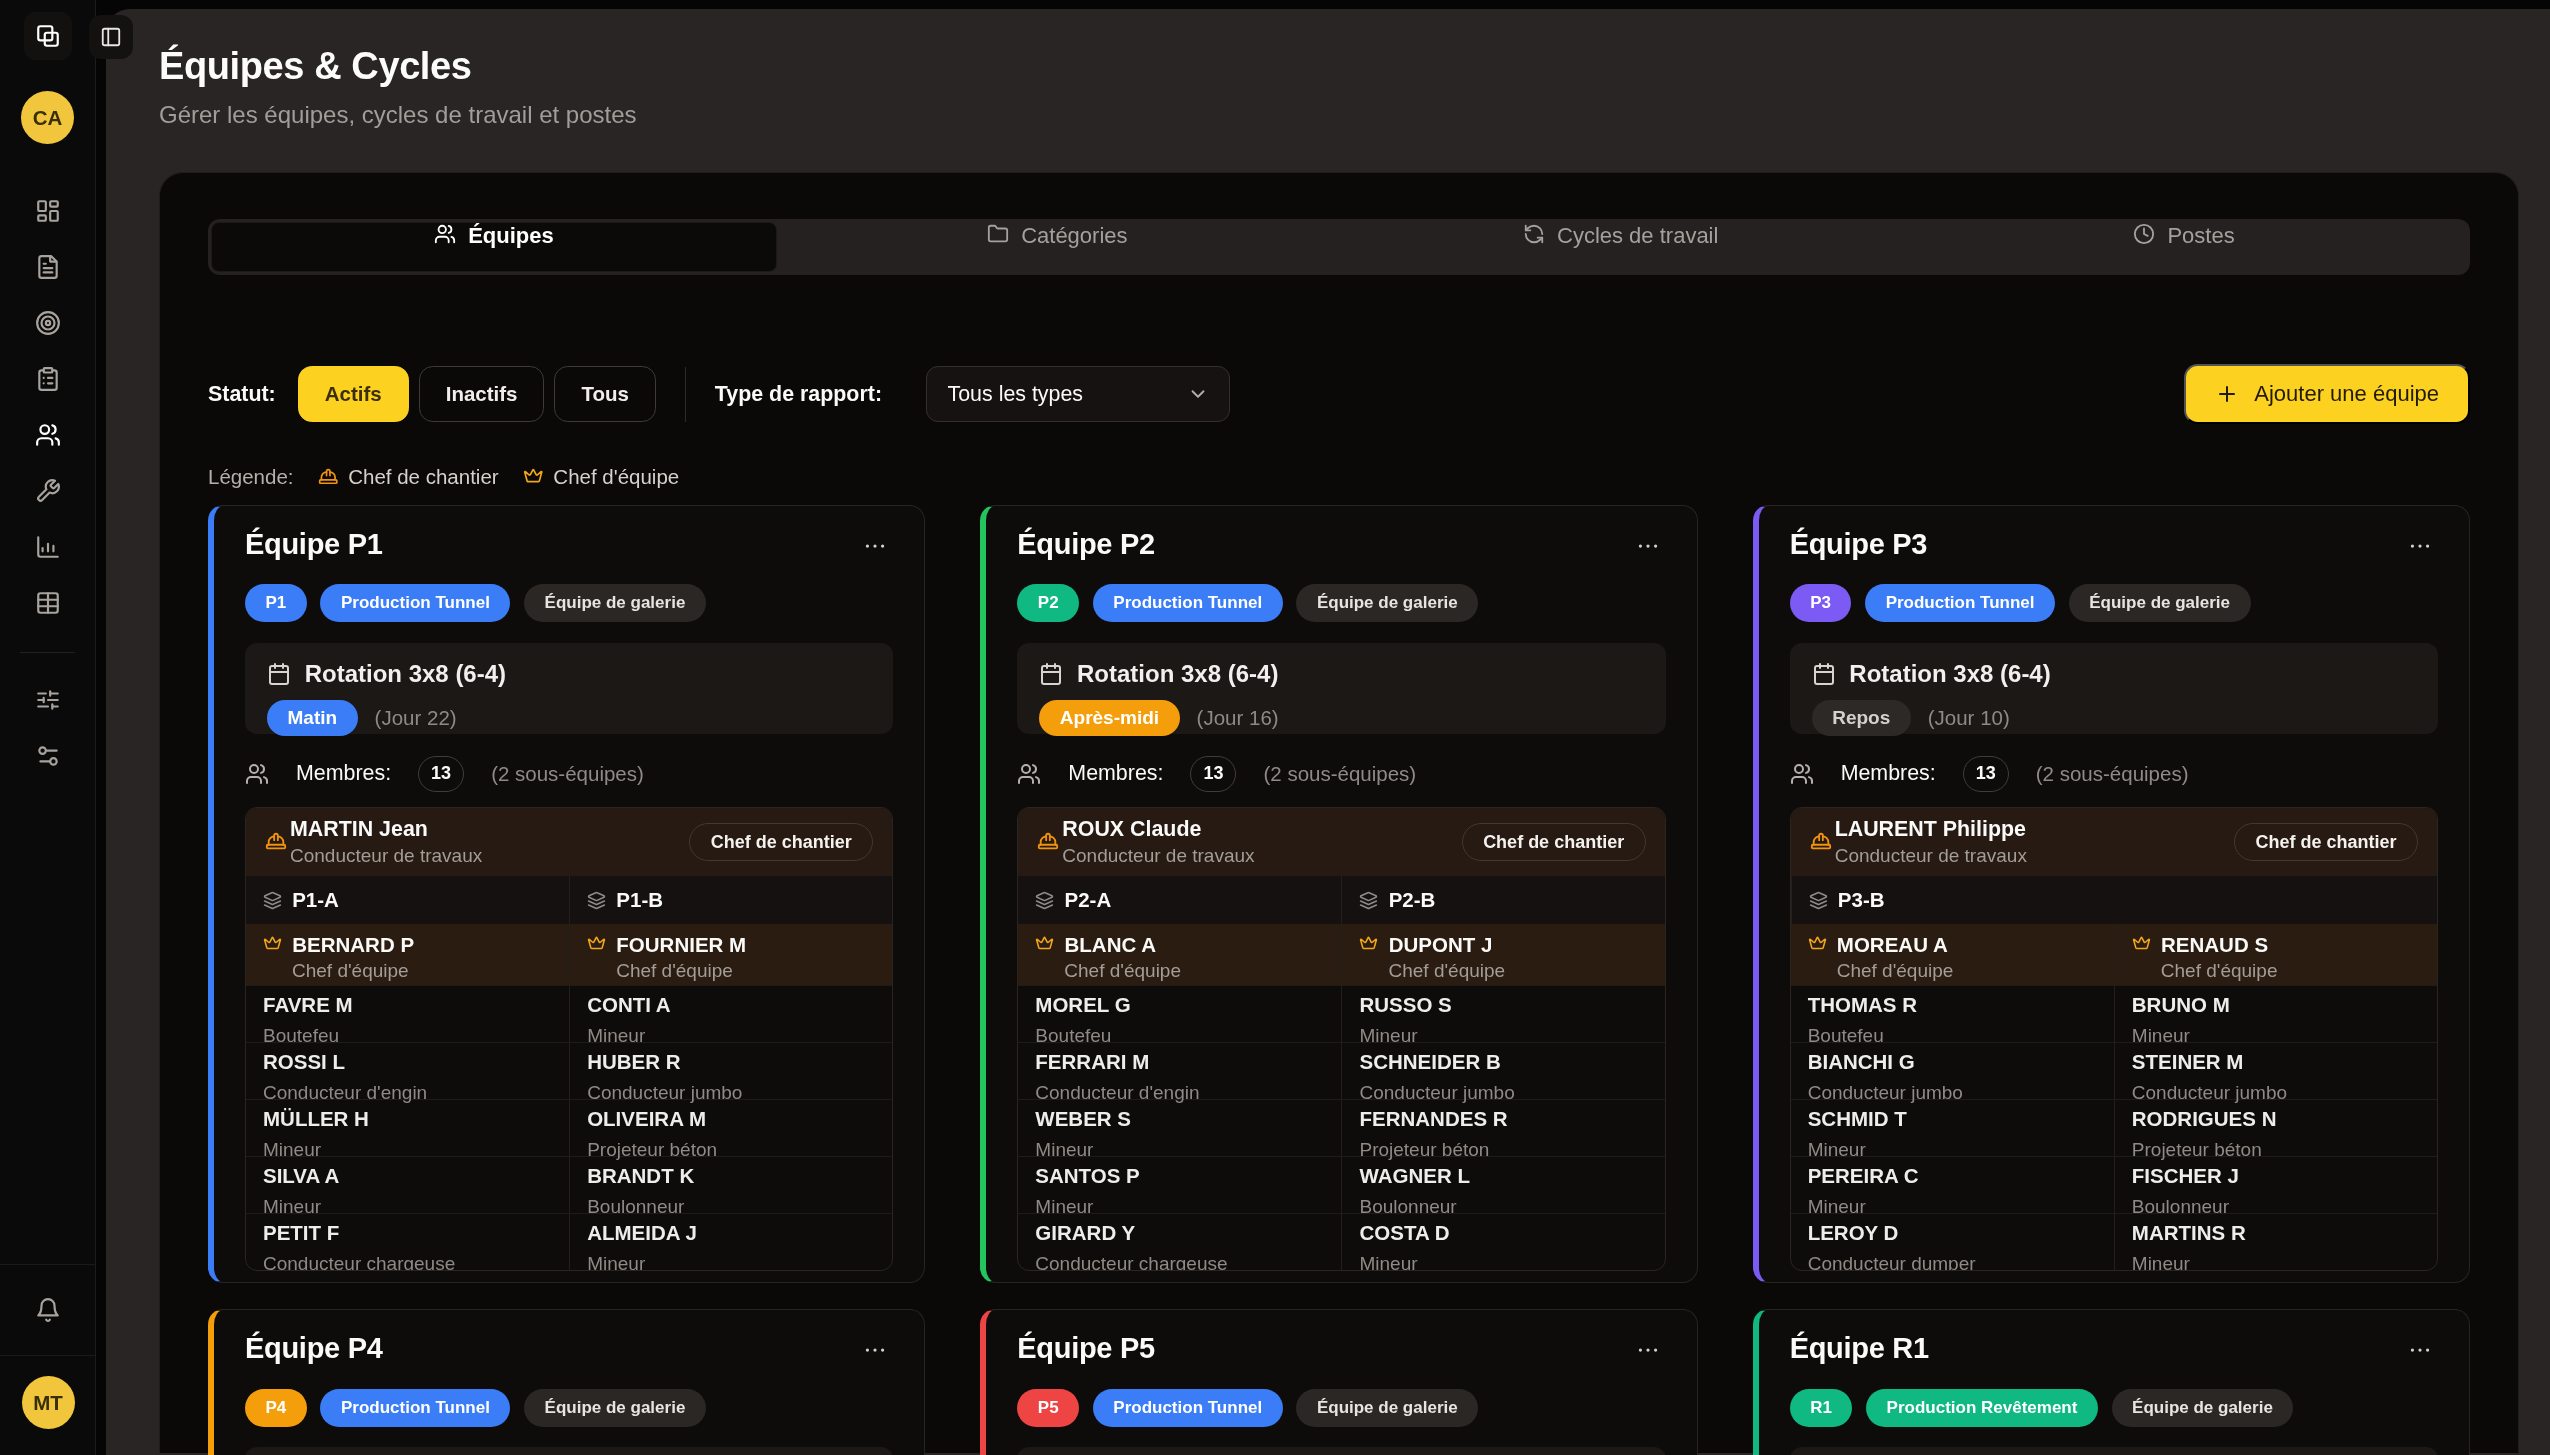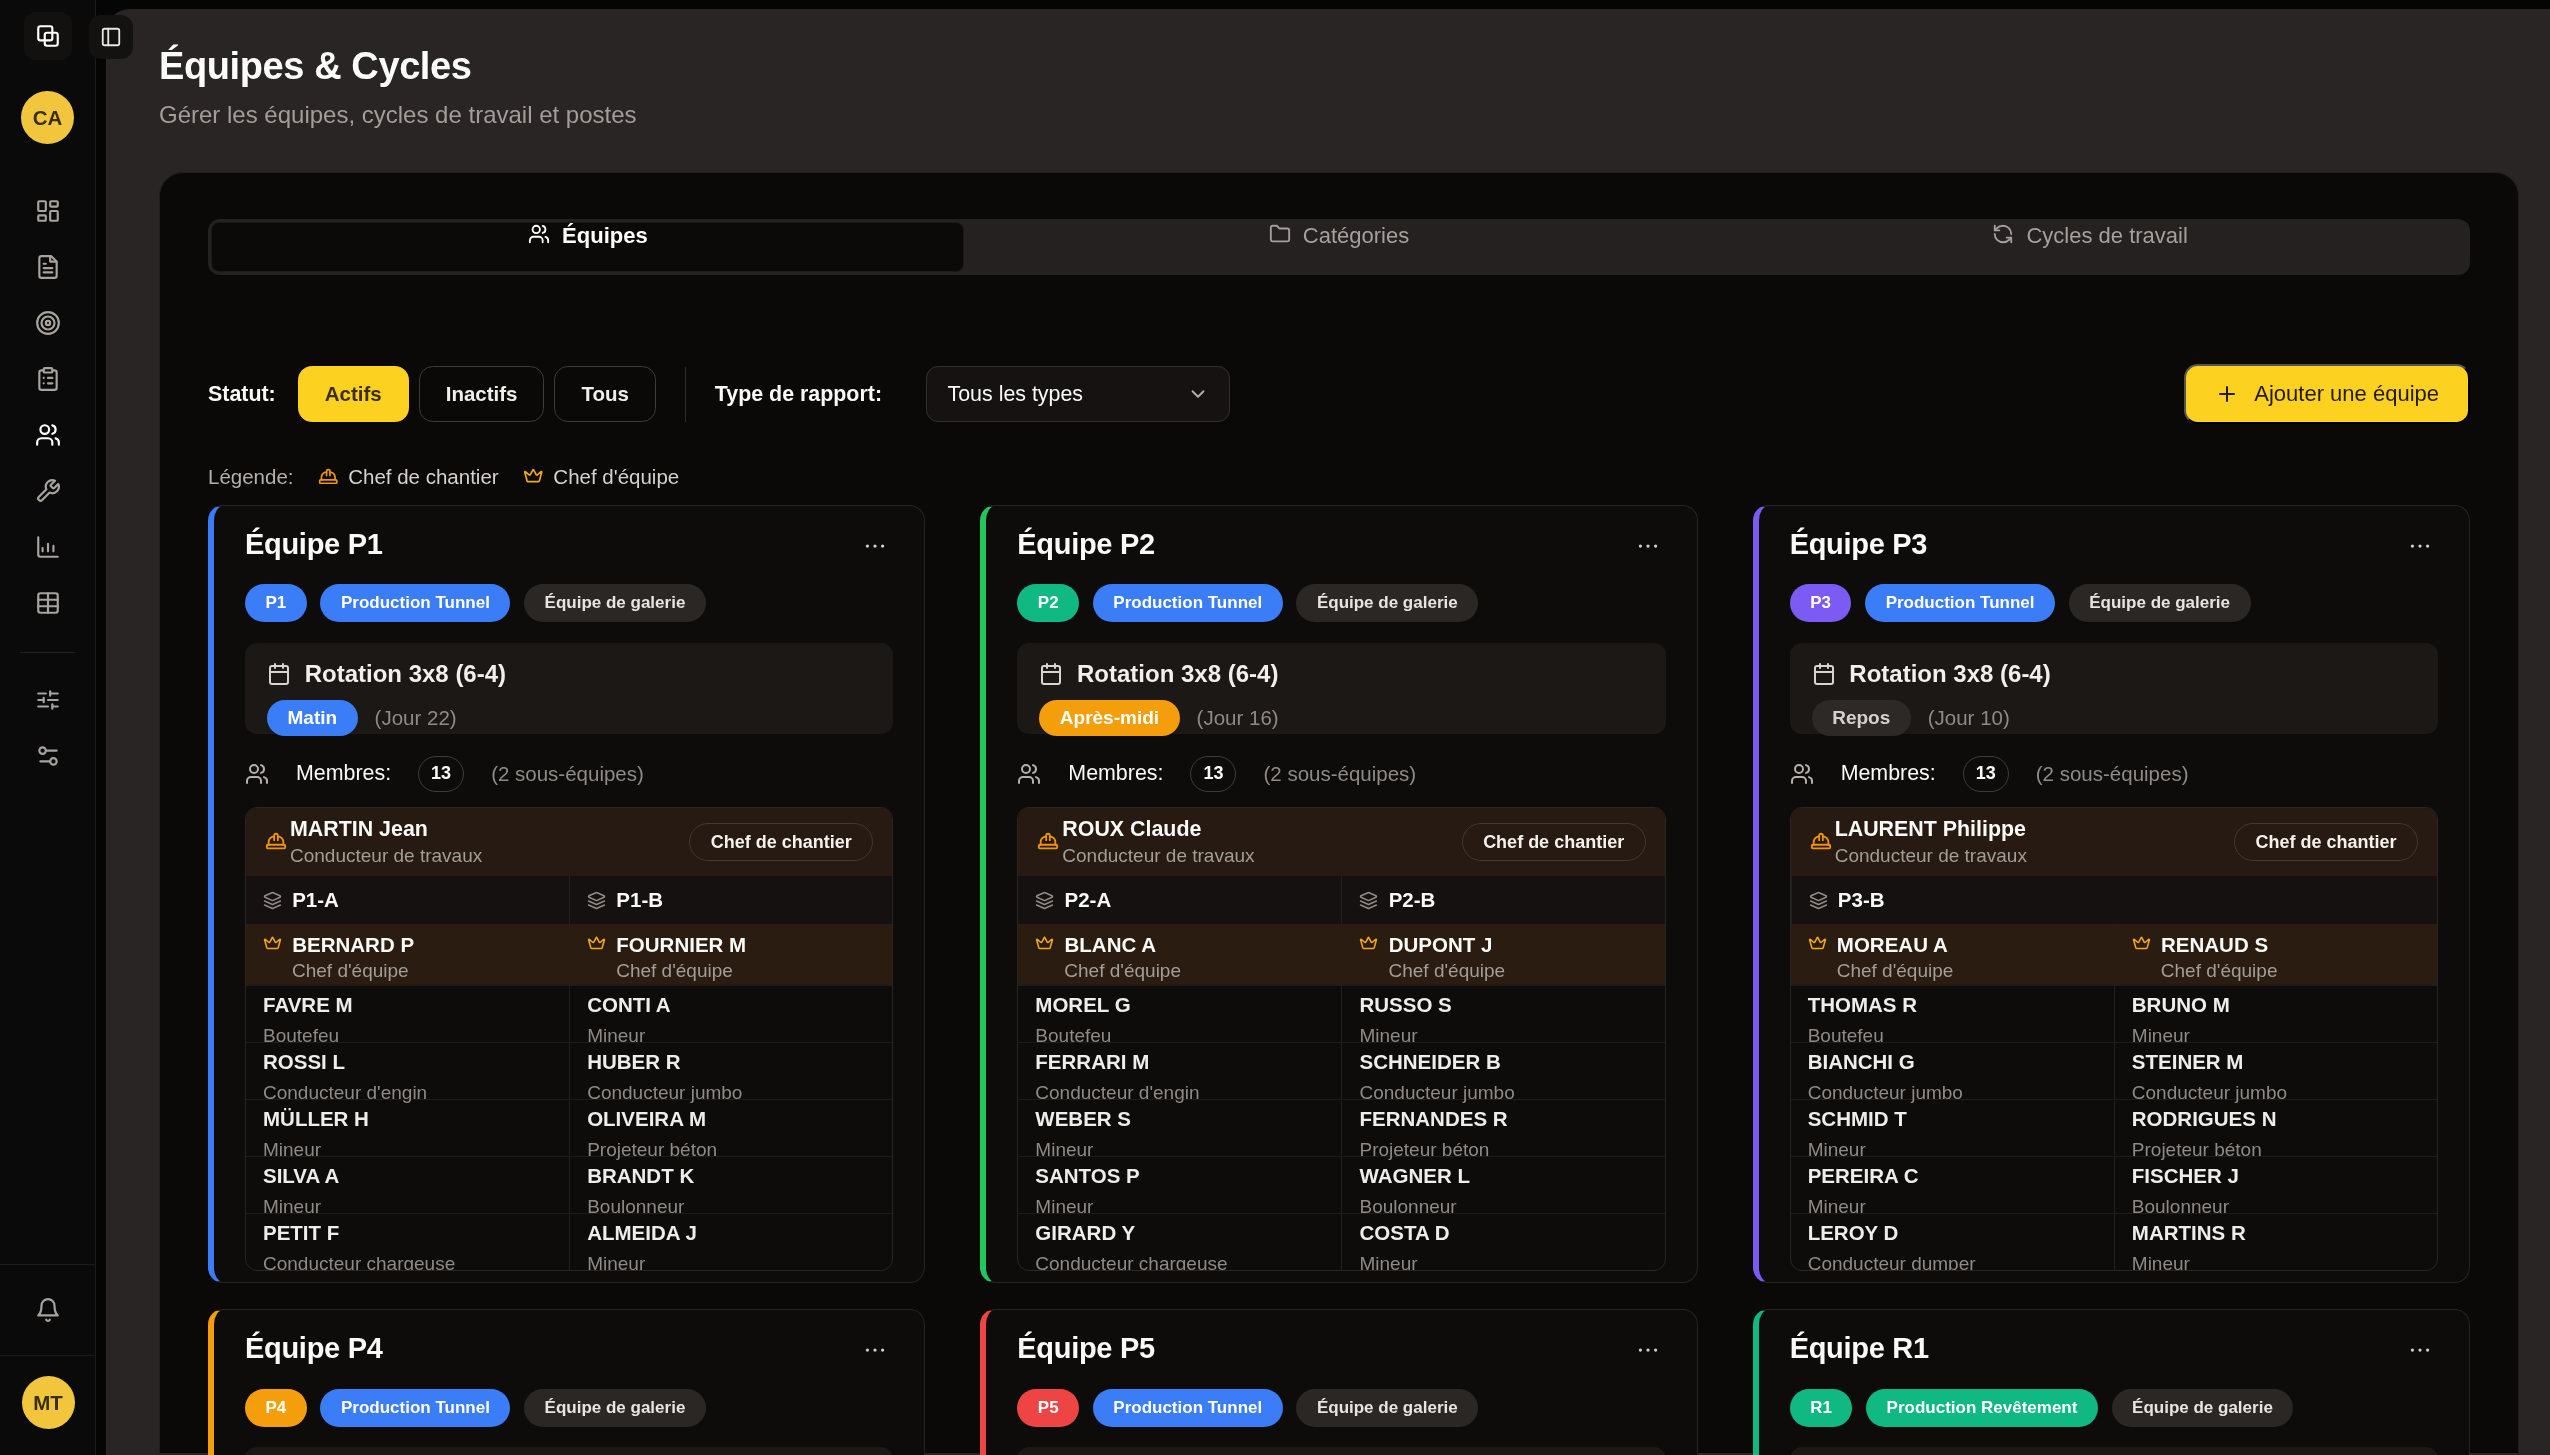--- a/index.html
+++ b/index.html
@@ -294,20 +294,29 @@
         <span>
             <svg width="22" height="22" viewBox="0 0 24 24" fill="none" stroke="currentColor" stroke-width="2" stroke-linecap="round" stroke-linejoin="round">
               <path d="M21 12a9 9 0 0 0-9-9 9.75 9.75 0 0 0-6.74 2.74L3 8"></path>
               <path d="M3 3v5h5"></path>
               <path d="M3 12a9 9 0 0 0 9 9 9.75 9.75 0 0 0 6.74-2.74L21 16"></path>
               <path d="M16 16h5v5"></path>
             </svg>
           </span>
         <span>Cycles de travail</span>
       </div>
+      <div class="tab">
+        <span>
+            <svg width="22" height="22" viewBox="0 0 24 24" fill="none" stroke="currentColor" stroke-width="2" stroke-linecap="round" stroke-linejoin="round">
+              <circle cx="12" cy="12" r="10"></circle>
+              <path d="M12 6v6l4 2"></path>
+            </svg>
+          </span>
+        <span>Postes</span>
+      </div>
     </div>
 
     <div class="filters">
       <span class="f-label">Statut:</span>
       <div class="chips">
         <button class="chip on">Actifs</button>
         <button class="chip">Inactifs</button>
         <button class="chip">Tous</button>
       </div>
       <div class="vdiv"></div>

